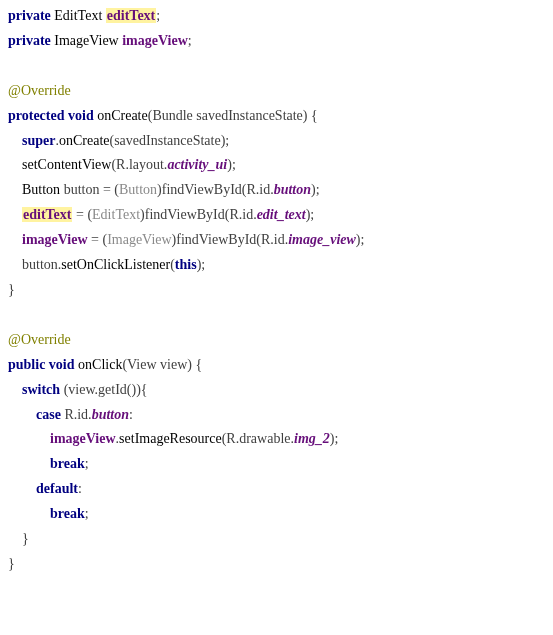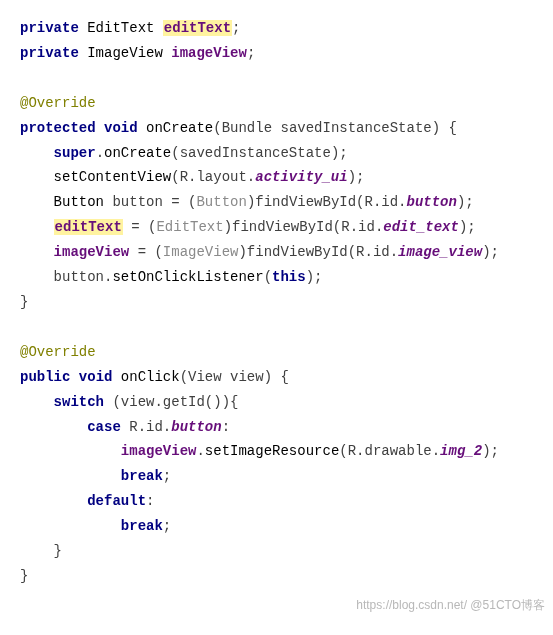--- a/index.html
+++ b/index.html
@@ -6,21 +6,21 @@
 .code-block{padding:4px 8px 14px;position:relative}
 .kw{color:#000080;font-weight:bold}
 .ann{color:#808000}
 .fn{color:#000}
 .str,.fld{color:#660e7a;font-weight:bold;font-style:italic}
 .var{color:#660e7a;font-weight:bold}
 .type{color:#000}
 .pun{color:#404040}
 .hl{background:#fff3a0;padding:0 1px}
 .ghost{color:#8a8a8a}
-pre{margin:12px;white-space:pre;font-family:Liberation Mono, monospace}
+pre{margin:0;white-space:pre;font-family:Liberation Serif, serif}
 .watermark{position:absolute;right:8px;bottom:-2px;color:#b8b8b8;font-size:12px;font-family:Arial,sans-serif;pointer-events:none}
 </style>
 </head>
 <body>
 
 <div class="code-block">
 <pre><span class="kw">private</span> <span class="type">EditText</span> <span class="var hl">editText</span><span class="pun">;</span>
 <span class="kw">private</span> <span class="type">ImageView</span> <span class="var">imageView</span><span class="pun">;</span>
 
 <span class="ann">@Override</span>
@@ -36,14 +36,13 @@
 <span class="ann">@Override</span>
 <span class="kw">public</span> <span class="kw">void</span> <span class="fn">onClick</span><span class="pun">(View view) {</span>
     <span class="kw">switch</span><span class="pun"> (view.getId()){</span>
         <span class="kw">case</span><span class="pun"> R.id.</span><span class="fld">button</span><span class="pun">:</span>
             <span class="var">imageView</span><span class="pun">.</span><span class="fn">setImageResource</span><span class="pun">(R.drawable.</span><span class="fld">img_2</span><span class="pun">);</span>
             <span class="kw">break</span><span class="pun">;</span>
         <span class="kw">default</span><span class="pun">:</span>
             <span class="kw">break</span><span class="pun">;</span>
     <span class="pun">}</span>
 <span class="pun">}</span></pre>
-<div class="watermark">https://blog.csdn.net/ @51CTO博客</div>
 </div>
 
 </body></html>

